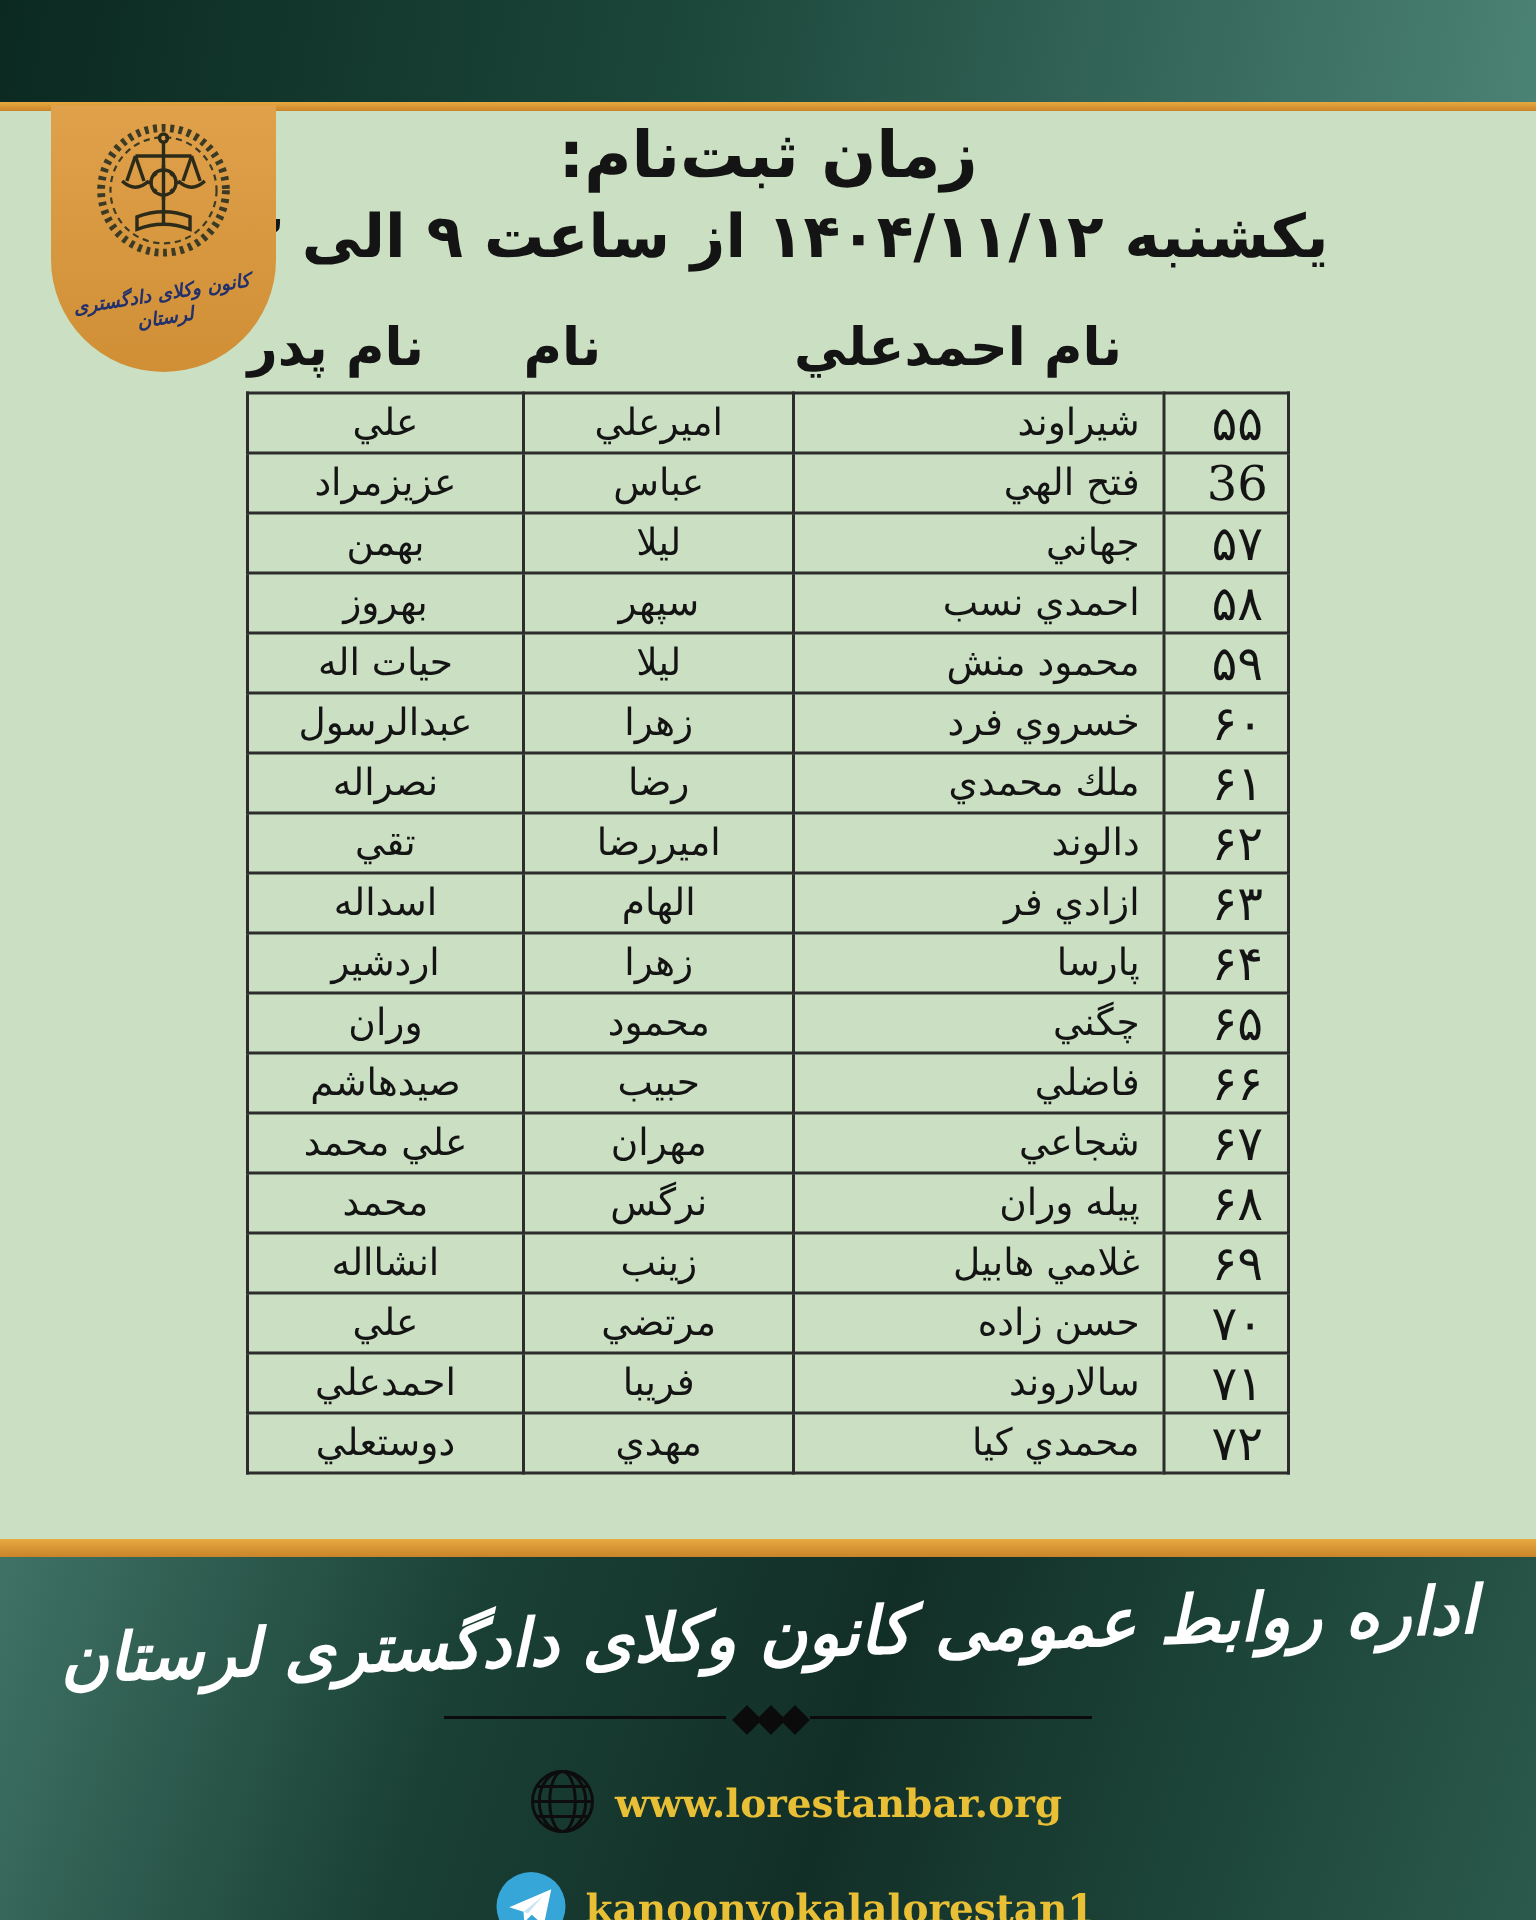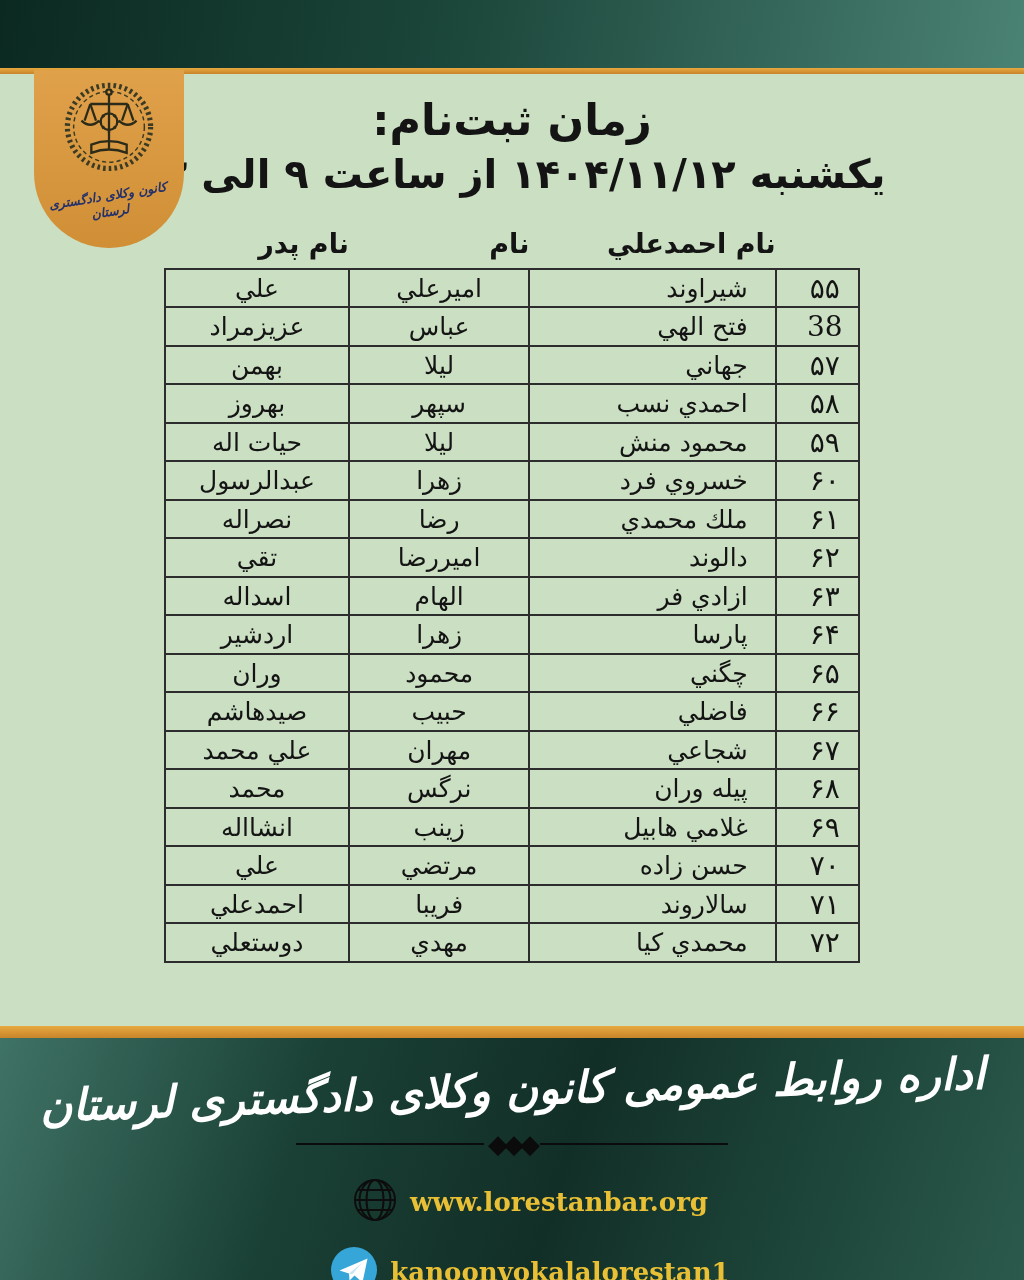--- a/index.html
+++ b/index.html
@@ -26,31 +26,31 @@
   
   .badge{position:absolute;left:34px;top:-4px;width:150px;height:178px;z-index:3;
     background:linear-gradient(#e0a14b,#d08f35);
     border-radius:0 0 76px 76px;
     display:flex;flex-direction:column;align-items:center;}
   .badge svg{margin-top:8px;}
   .badge-caption{width:130px;text-align:center;font-family:"DejaVu Serif",serif;font-style:italic;
     font-weight:bold;font-size:12.5px;color:var(--navy);transform:rotate(-9deg);margin-top:2px;line-height:1.25;}
 
   
-  .title{padding-top:20px;text-align:center;color:var(--ink);font-weight:bold;}
+  .title{padding-top:4px;text-align:center;color:var(--ink);font-weight:bold;}
   .title .l1{font-size:43px;line-height:1.25;}
   .title .l2{font-size:40px;line-height:1.3;}
 
   
   table{width:696px;margin:28px auto 0;border-collapse:collapse;direction:rtl;table-layout:fixed;}
-  thead th{border:none;font-size:27px;font-weight:bold;color:var(--ink);padding-bottom:9px;text-align:right;}
+  thead th{border:none;font-size:35px;font-weight:bold;color:var(--ink);padding-bottom:9px;text-align:left;}
   tbody td{border:2px solid var(--line);height:38.5px;font-family:"DejaVu Serif",serif;
     font-size:25px;color:var(--ink);text-align:center;vertical-align:middle;}
-  tbody td.surname{text-align:right;padding-right:27px;margin-top:29px;}
-  tbody td.num{font-size:28px;padding-left:15px;}
+  tbody td.surname{text-align:right;padding-right:15px;margin-top:29px;}
+  tbody td.num{font-size:32px;padding-left:15px;}
 
   
   .bottom-banner{height:242px;direction:rtl;
     background:linear-gradient(108deg,#3f7365 0%,#1a4035 30%,#122f27 55%,#1d4539 78%,#2b5a4c 100%);}
   .calligraphy{padding-top:26px;text-align:center;color:#ffffff;
     font-family:"DejaVu Serif",serif;font-style:italic;font-weight:bold;font-size:44px;transform:rotate(-2deg);}
   .divider{display:flex;align-items:center;justify-content:center;margin-top:16px;}
   .divider .line{width:188px;height:2px;background:#0b0b0b;}
   .divider .diamonds{color:#0b0b0b;font-size:26px;letter-spacing:-4px;margin:0 4px;line-height:1;}
 
@@ -114,21 +114,21 @@
         </tr>
       </thead>
       <tbody>
           <tr>
             <td class="num">۵۵</td>
             <td class="surname">شيراوند</td>
             <td>اميرعلي</td>
             <td>علي</td>
           </tr>
           <tr>
-            <td class="num">38</td>
+            <td class="num">36</td>
             <td class="surname">فتح الهي</td>
             <td>عباس</td>
             <td>عزيزمراد</td>
           </tr>
           <tr>
             <td class="num">۵۷</td>
             <td class="surname">جهاني</td>
             <td>ليلا</td>
             <td>بهمن</td>
           </tr>

